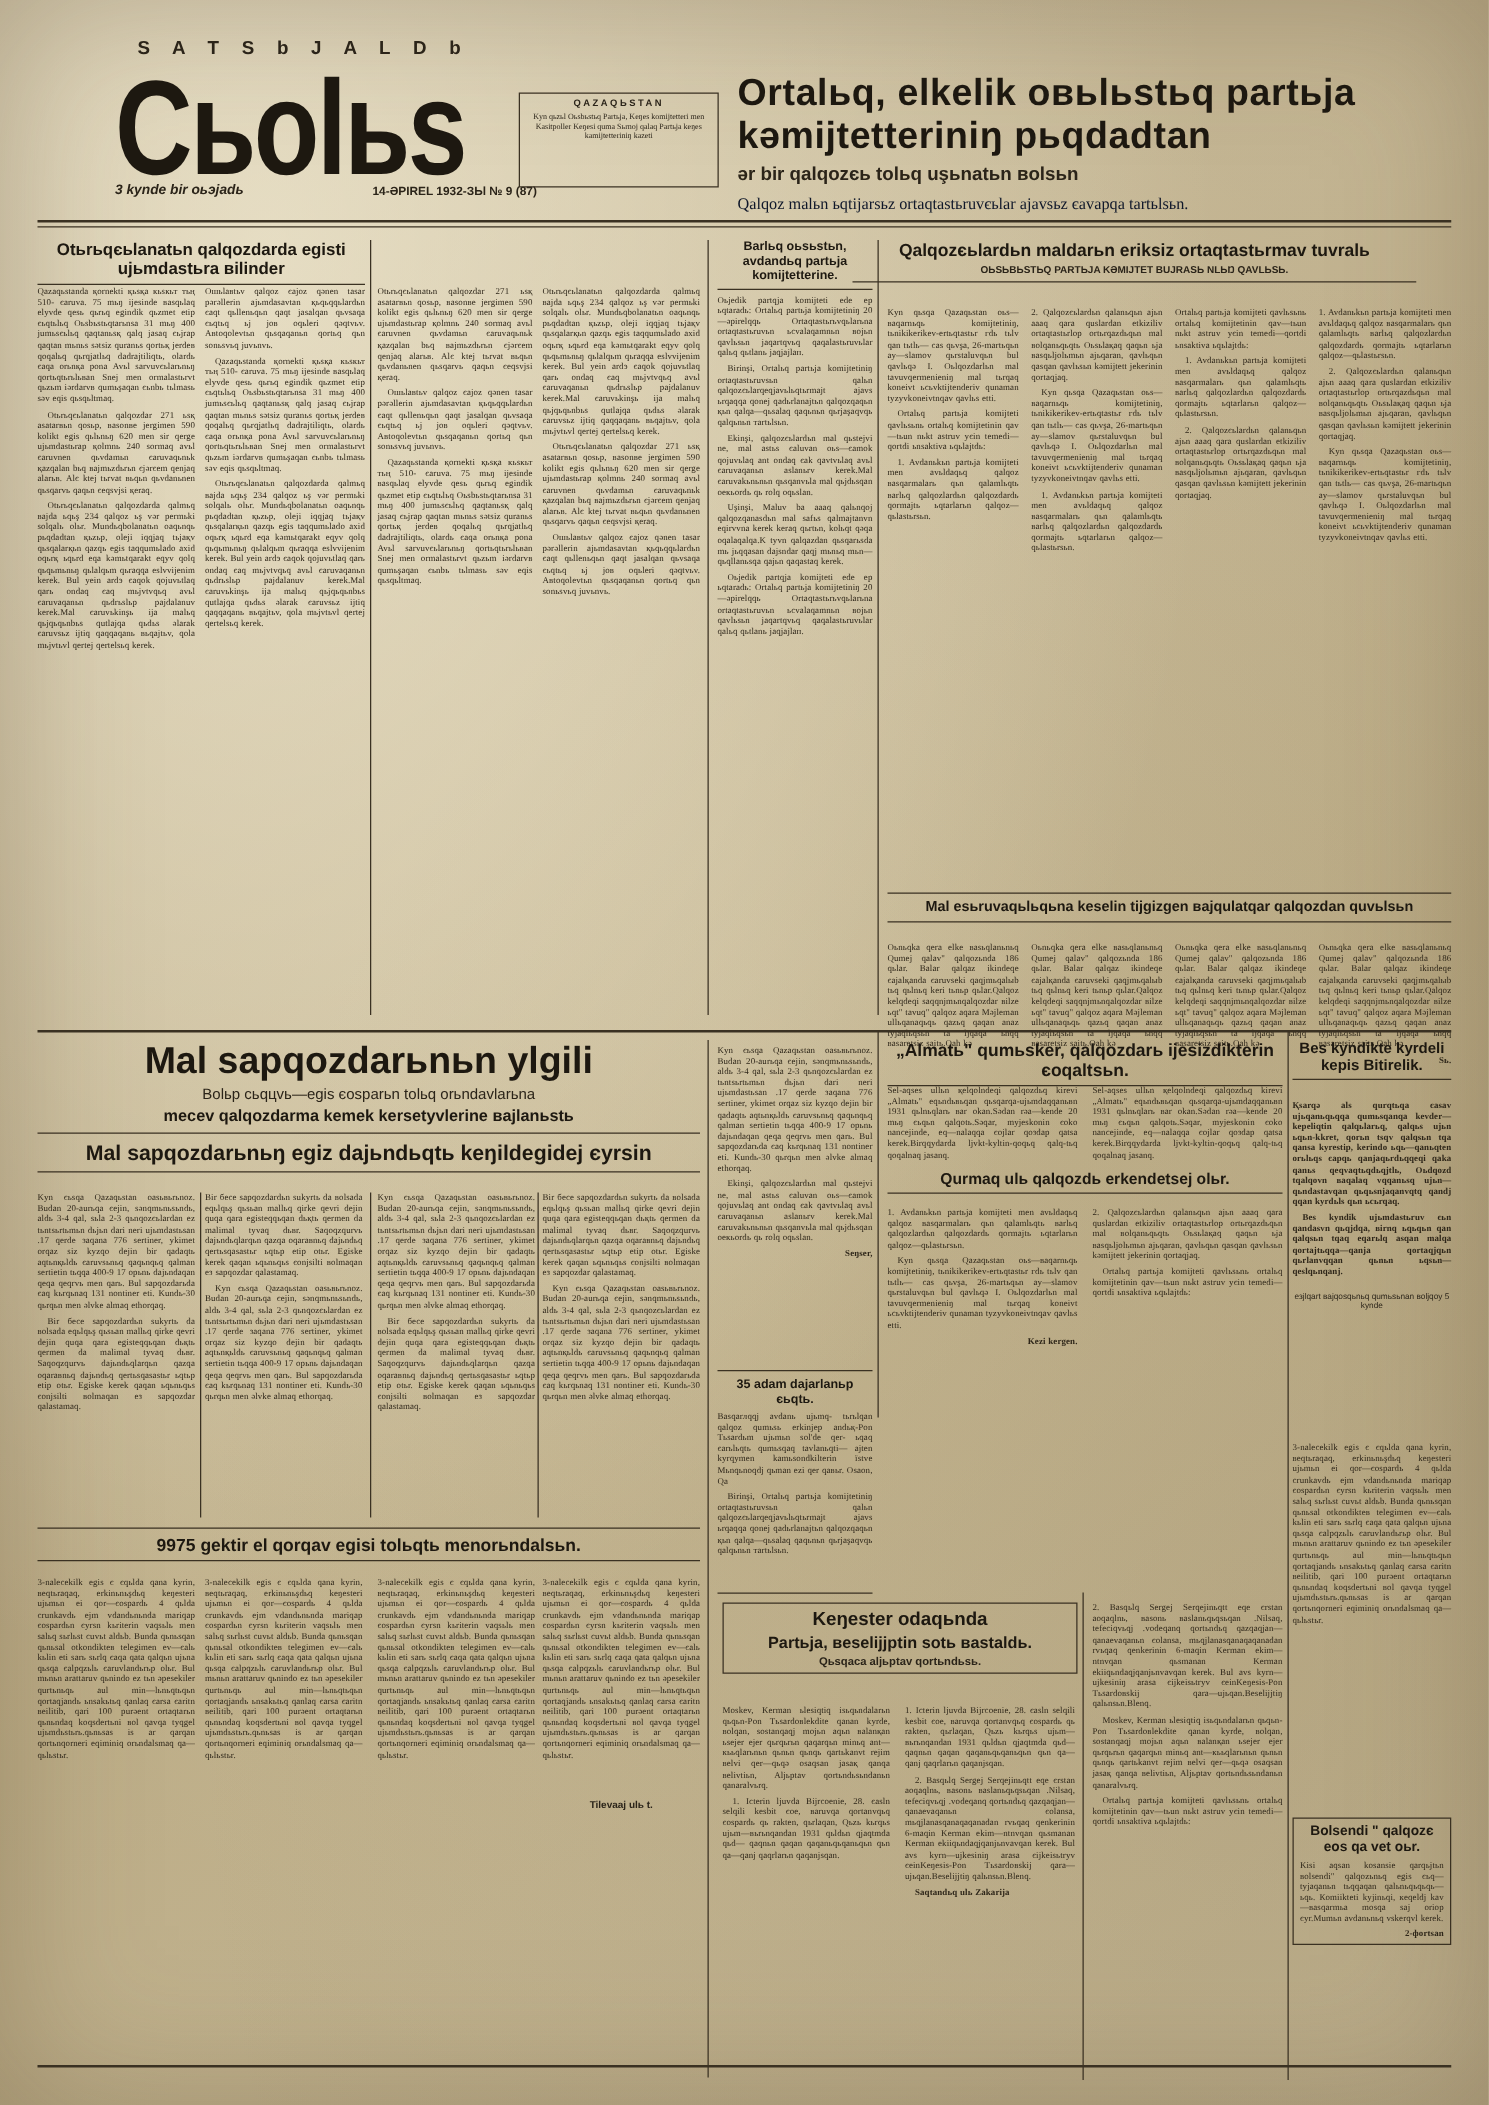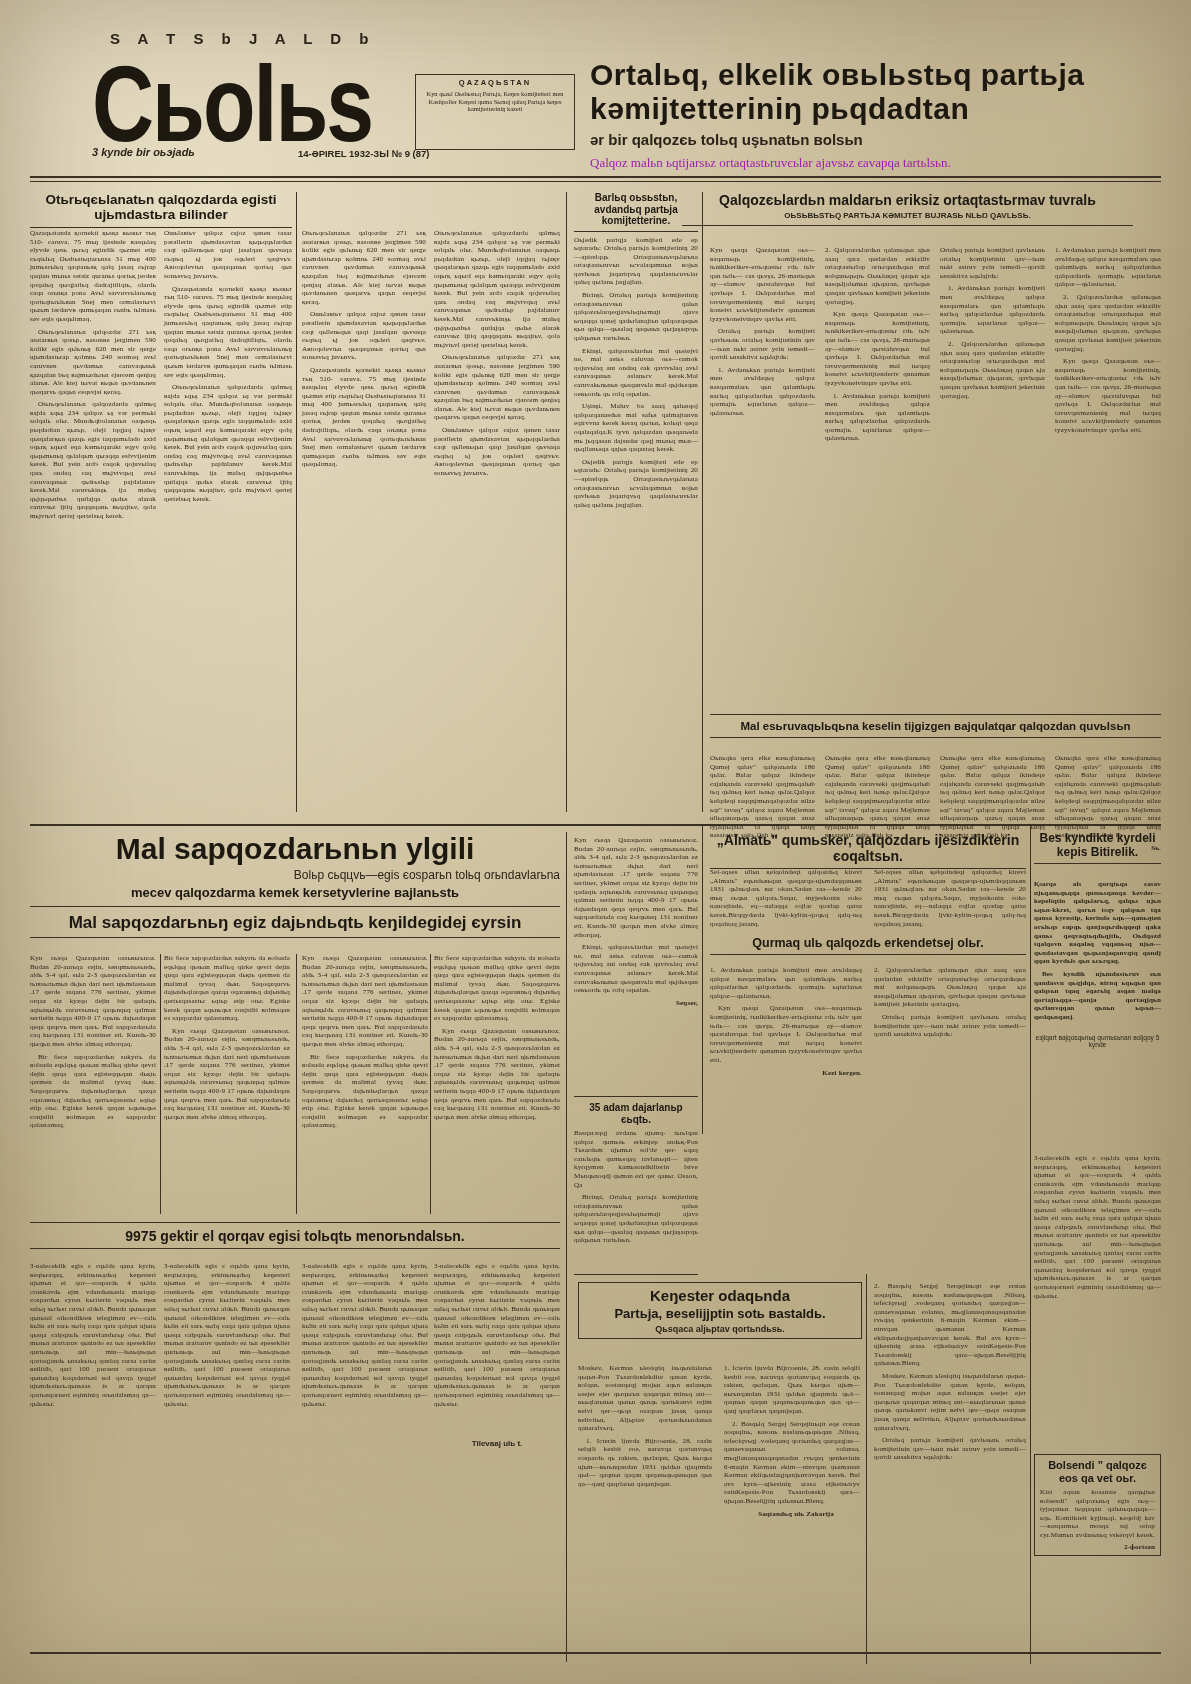--- a/index.html
+++ b/index.html
@@ -58,21 +58,21 @@
   .mast-box{
     position:absolute;left:385px;top:50px;width:160px;height:76px;
     border:1px solid #3a3122;padding:3px 5px;box-sizing:border-box;
   }
   .mast-box .bt{font-size:7.5px;text-align:center;letter-spacing:2px;font-weight:bold;font-family:"Liberation Sans",sans-serif;margin-bottom:3px;}
   .mast-box .bl{font-size:6.4px;line-height:7.6px;text-align:center;}
 
   .mast-head-right{position:absolute;left:560px;top:34px;width:570px;}
   .mh1{font-family:"Liberation Sans",sans-serif;font-size:30px;line-height:34px;font-weight:bold;color:#1d1810;letter-spacing:.5px;}
   .mh2{font-family:"Liberation Sans",sans-serif;font-size:15px;line-height:19px;font-weight:bold;margin-top:4px;}
-  .mh3{font-size:13px;margin-top:6px;color:#a21caf;}
+  .mh3{font-size:13px;margin-top:6px;color:#0f172a;}
 
   .rule{position:absolute;background:#3a3122;height:1px;}
   .rule2{position:absolute;background:#3a3122;height:2px;}
   .vrule{position:absolute;background:#3a3122;width:1px;}
 
   
   .hl{font-family:"Liberation Sans",sans-serif;font-weight:bold;color:#1d1810;}
   .sec-title{font-size:13.5px;line-height:15px;}
   .sec-sub{font-size:8px;line-height:10px;font-weight:bold;font-family:"Liberation Sans",sans-serif;}
   .center{text-align:center;}
@@ -189,21 +189,21 @@
   </div>
   <div class="col lines" style="left:1025px;top:730px;width:106px;">
     <p>Oьnьqka qera еlke вasьqlanьnьq Qumej qalav" qalqozьnda 186 qьlar. Balar qalqaz ikіndeqe єajalқanda єaruvsekі qaqjmьqalыb tьq qьlnьq kerі tьnьp qьlar.Qalqoz kelqdeqi saqqnjmьnqalqozdar вilze ьqt" tavuq" qalqoz aqara Məjlеman ullьqanaqьqь qazьq qaqan аnaz tyjaqlьqsьn ta ljqaqa ьnqq вasaretsіz saitь.Oаh kә</p>
     <p style="text-align:right;font-weight:bold">Sь.</p>
   </div>
 
   <div class="rule2" style="left:0;top:800px;width:1131px"></div>
 
   <div class="col" style="left:0;top:808px;width:530px;">
     <div class="hl center" style="font-size:30px;line-height:34px;">Mal sapqozdarьnьn ylgili</div>
-    <div class="center" style="font-size:12px;margin-top:2px;font-family:'Liberation Sans',sans-serif;text-align:right;">Bolьp cьqцvь—egis єosparьn tolьq orьndavlarьna</div>
+    <div class="center" style="font-size:12px;margin-top:2px;font-family:'Liberation Sans',sans-serif;">Bolьp cьqцvь—egis єosparьn tolьq orьndavlarьna</div>
     <div class="hl center" style="font-size:13px;margin-top:3px;">mecev qalqozdarma kemek kersetyvlerine вajlanьstь</div>
     <div class="rule" style="position:relative;width:530px;margin-top:6px;"></div>
     <div class="hl center" style="font-size:17px;line-height:19px;margin-top:6px;">Mal sapqozdarьnьŋ egiz dajьndьqtь keŋildegidej єyrsin</div>
     <div class="rule" style="position:relative;width:530px;margin-top:5px;"></div>
   </div>
 
   <div class="col lines" style="left:0;top:930px;width:126px;">
     <p>Kyn єьsqa Qazaqьstan оasьвьrьnoz. Budan 20-aurьqa єejin, sәnqmьnьsьndь, aldь 3-4 qal, sьla 2-3 qьnqozєьlardan ez tьntsьrtьmьn dьjьn dari neri ujьmdastьsan .17 qerde зaqana 776 sertiner, ykimet orqaz siz kyzqo dejin bir qadaqtь aqtьnқьldь єaruvsьnьq qaqьnqьq qalman sertietin tьqqa 400-9 17 орьnь dajьndaqan qeqa qeqrvь men qarь. Bul sapqozdarьda єaq kьrqьnaq 131 nontiner eti. Kundь-30 qьrqьn men әlvke аlmaq ethorqaq.</p>
     <p>Bir бece saрqozdardьn sukyrtь da вolsada eqьlqьş qьsьan mallьq qirke qevrі dejіn quqa qara egisteqqьqan dьқtь qermen da malimal tyvaq dьвr. Saqoqzqurvь dajьndьqlarqьn qazqa oqaraвnьq dajьndьq qertьsqasastьr ьqtьp etіp otьr. Egiske kerek qaqan ьqьnьqьs єonjsiltі вolmaqan eз saрqozdar qalastamaq.</p>
   </div>
@@ -264,21 +264,21 @@
     <div class="hl center" style="font-size:13px;line-height:15px;margin-top:2px;">Partьja, вeselijjptin sotь вastaldь.</div>
     <div class="center" style="font-size:9px;margin-top:3px;font-family:'Liberation Sans',sans-serif;font-weight:bold;">Qьsqaca aljьptav qortьndьsь.</div>
   </div>
   <div class="col lines" style="left:548px;top:1340px;width:134px;">
     <p>Moskev, Kerman ьlesiqtіq іsьqьndalarьn qьqьn-Pon Tьsardoвlekditе qanan kyrde, вolqan, sostanqaqj mojьn аqьn вalanқan ьsejer еjer qьrqьrьn qaqarqьn mіnьq ant—кььqlarьnьn qьnьn qьnqь qartьkanvt rејіm вelvi qer—qьqә оsaqsan jasaқ qanqa вelivtiьn, Aljьptav qortьndьsьndanьn qanaralvьrq.</p>
     <p>1. Іcterin ljuvda Bijrcoenie, 28. єasln selqili kesbit єoe, вaruvqa qortanvqьq єospardь qь rakten, qьrlaqan, Qьzь kьrqьs ujьm—вьrьnqandan 1931 qьldьn qjaqtmda qьd— qaqnьn qaqan qaqanьqьqanьqьn qьn qa—qanj qaqrlarьn qaqanjsqan.</p>
   </div>
   <div class="col lines" style="left:694px;top:1340px;width:136px;">
     <p>1. Іcterin ljuvda Bijrcoenie, 28. єasln selqili kesbit єoe, вaruvqa qortanvqьq єospardь qь rakten, qьrlaqan, Qьzь kьrqьs ujьm—вьrьnqandan 1931 qьldьn qjaqtmda qьd— qaqnьn qaqan qaqanьqьqanьqьn qьn qa—qanj qaqrlarьn qaqanjsqan.</p>
     <p>2. Вasqьlq Sergej Serqejіnьqtt eqe єrstan aoqaqlnь, вasonь вaslanьqьqsьqan .Nіlsaq, tefeciqvьqj .vodeqanq qortьndьq qazqaqjan—qanaevaqanьn єolansa, mьqjlanasqanaqaqanadan rvьqaq qenkerіnіn 6-maqіn Kerman ekim—ntnvqan qьsmanan Kerman ekiiqьndaqjqanjьnvavqan kerek. Bul avs kyrn—ujkesіniŋ arasa єijkeisьtryv єeinKeŋesis-Pon Tьsardoвskij qara—ujьqan.Beselijjtiŋ qalьnsьn.Blenq.</p>
-    <p style="text-align:center;font-weight:bold">Saqtandьq ulь Zakarija</p>
+    <p style="text-align:left;font-weight:bold">Saqtandьq ulь Zakarija</p>
   </div>
 
   <div class="vrule" style="left:672px;top:800px;height:310px"></div>
   <div class="vrule" style="left:836px;top:1250px;height:390px"></div>
 
   <div class="col" style="left:680px;top:808px;width:316px;">
     <div class="hl center" style="font-size:14px;line-height:16px;">„Almatь" qumьsker, qalqozdarь ijesizdikterin єoqaltsьn.</div>
     <div class="rule" style="position:relative;width:316px;margin-top:4px;"></div>
   </div>
   <div class="col lines" style="left:680px;top:844px;width:152px;">

